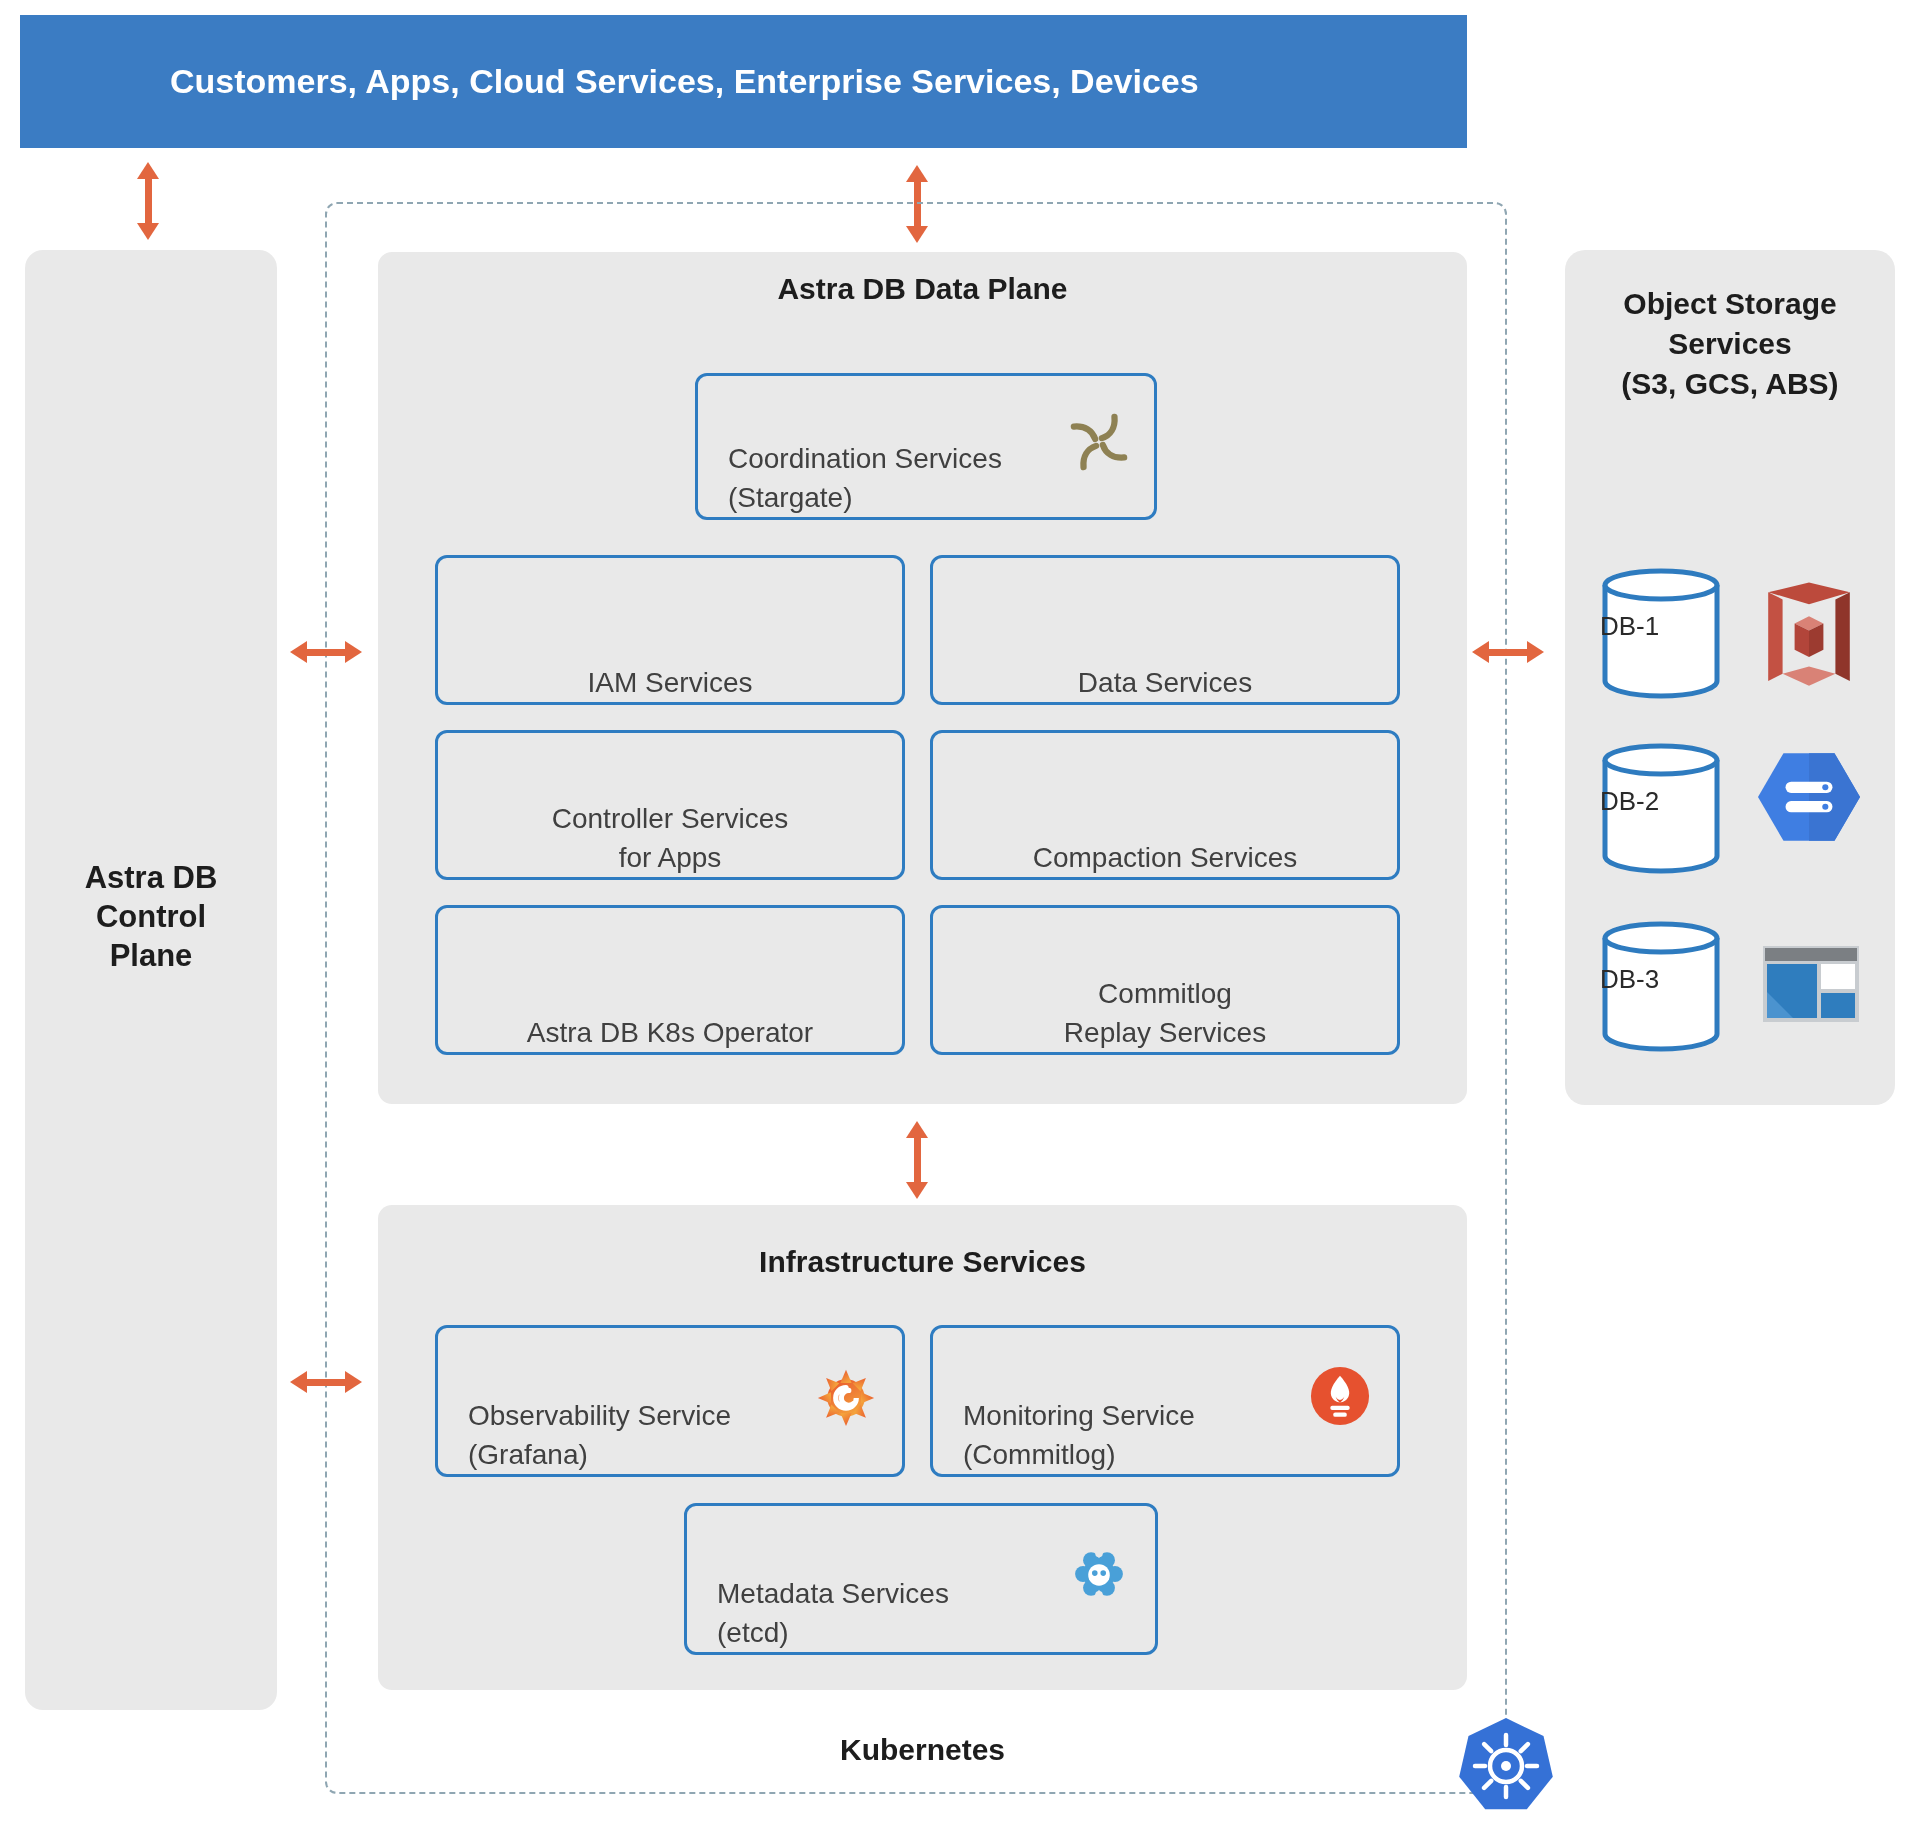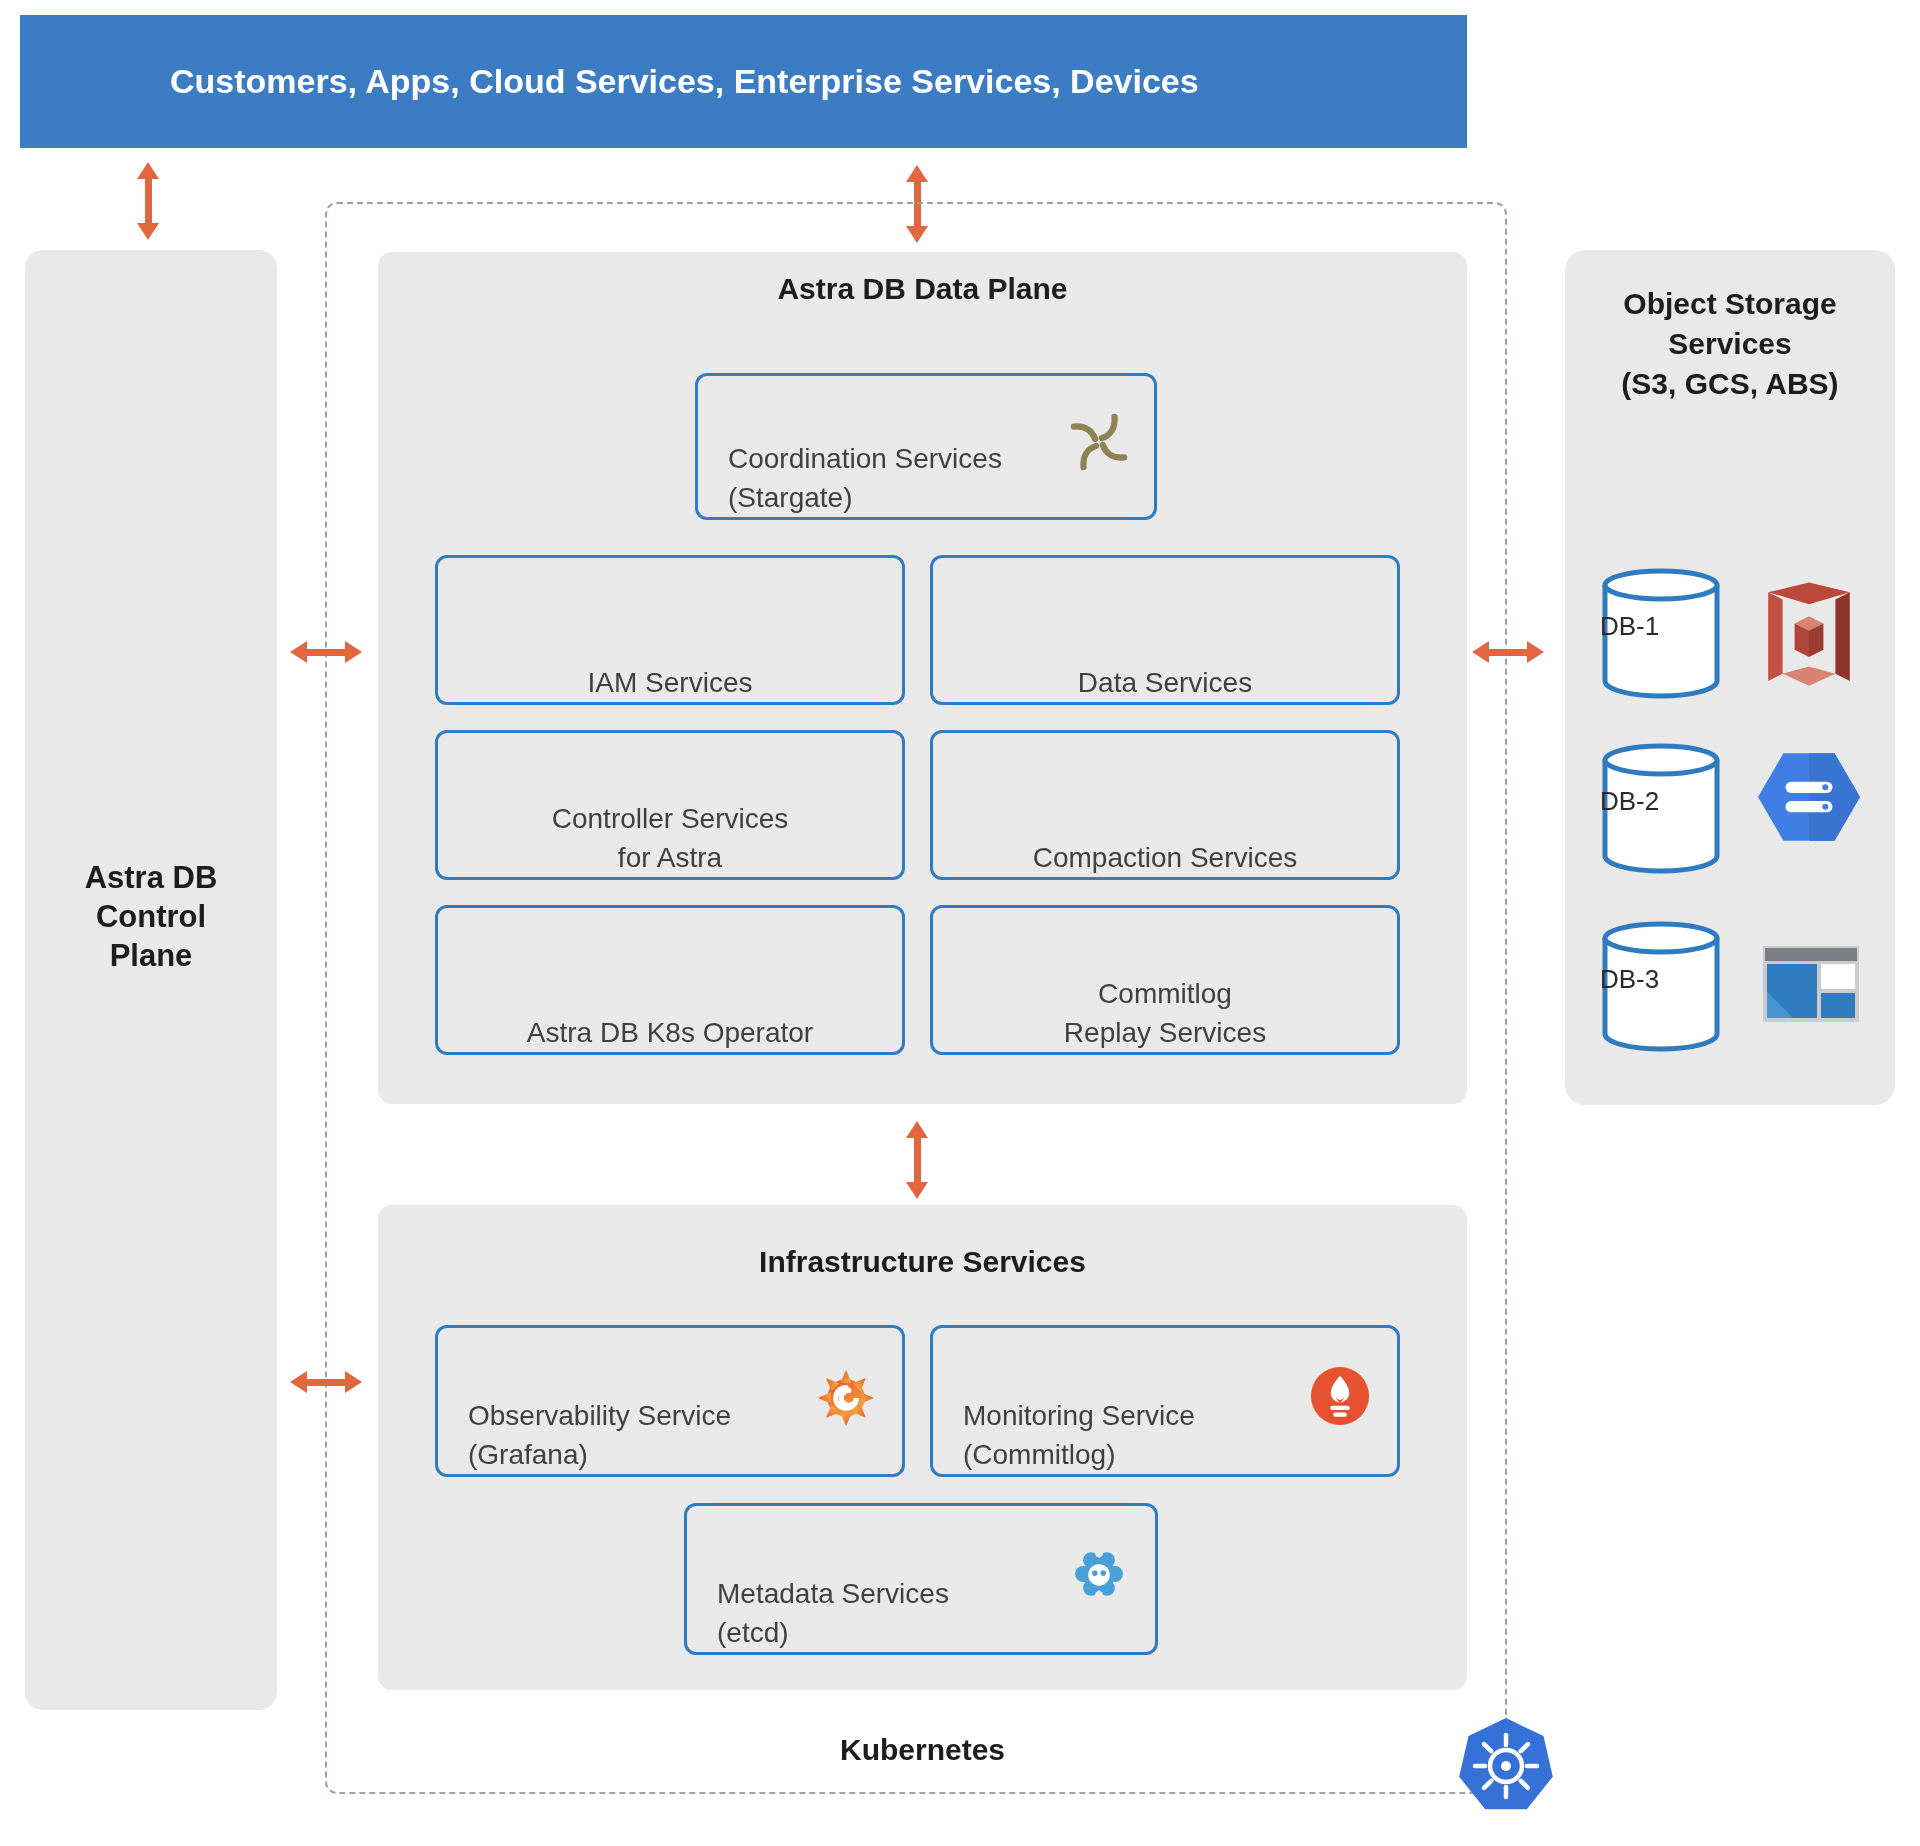--- a/index.html
+++ b/index.html
@@ -123,21 +123,21 @@
     <div class="blue-box g-r1 g-c1">
       <span>IAM Services</span>
     </div>
     <div class="blue-box g-r1 g-c2">
       <span>Data Services</span>
     </div>
 
     <div class="blue-box g-r2 g-c1">
       <div>
         <span style="display:block">Controller Services</span>
-        <span style="display:block">for Astra</span>
+        <span style="display:block">for Apps</span>
       </div>
     </div>
     <div class="blue-box g-r2 g-c2">
       <span>Compaction Services</span>
     </div>
 
     <div class="blue-box g-r3 g-c1">
       <span>Astra DB K8s Operator</span>
     </div>
     <div class="blue-box g-r3 g-c2">

